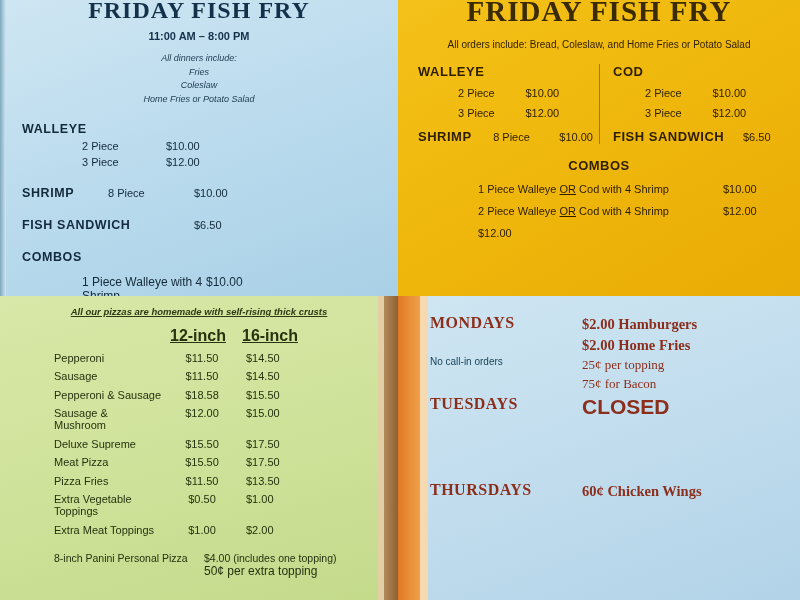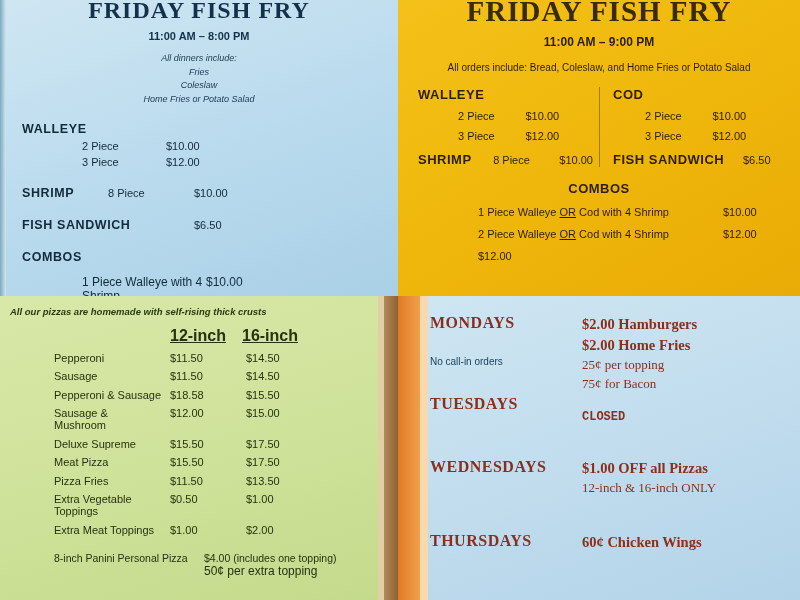--- a/index.html
+++ b/index.html
@@ -121,29 +121,29 @@
   .p2 u { text-decoration: underline; }
 
   
   .p3 {
     background: linear-gradient(165deg,#d8e8a8 0%, #cfe29a 50%, #c4da8b 100%);
     position:relative; overflow:hidden;
     color:#26330f;
     padding: 0 10px;
   }
   .p3 .note {
-    text-align:left; font-style:italic; font-size:9.5px; font-weight:bold;
-    padding-top:10px; color:#2b3a12;
+    text-align:center; font-style:italic; font-size:9.5px; font-weight:bold;
+    padding-top:10px; color:#2b3a12;text-decoration:underline;
   }
   .p3 .hdr { display:flex; font-size:16px; font-weight:bold; margin-top:10px;}
   .p3 .hdr .nm { width:152px; }
   .p3 .hdr .c12, .p3 .hdr .c16 { width:72px; text-align:center; text-decoration:underline;}
   .p3 .prow { display:flex; font-size:11px; margin:6.5px 0;}
   .p3 .prow .nm { width:152px; padding-left:44px;}
-  .p3 .prow .c12 { width:72px; text-align:left; padding-left:8px;}
+  .p3 .prow .c12 { width:72px; text-align:center; padding-left:8px;}
   .p3 .prow .c16 { width:72px; text-align:left; padding-left:12px;}
   .p3 .panini { display:flex; font-size:10.5px; margin-top:16px; padding-left:44px;}
   .p3 .panini .nm { width:150px;}
   .p3 .panini .val { width:180px;}
   .p3 .panini2 { font-size:12px; padding-left:194px; }
   .p3 .stripe {
     position:absolute; right:0; top:0; bottom:0; width:14px;
     background: linear-gradient(90deg,#b38a5a,#8d6233);
   }
   .p3 .stripe2 {
@@ -184,25 +184,24 @@
     color:#8c2e1c;
     line-height:1.45;
   }
   .p4 .vsub {
     font-family:"Liberation Serif", serif;
     font-size:13px;
     color:#8c2e1c;
     line-height:1.45;
   }
   .p4 .closed {
-    font-family:Liberation Mono, monospace;
+    font-family:Liberation Sans, sans-serif;
     font-weight:bold;
-    font-size:12px;
+    font-size:21px;
     color:#8c2e1c;
-    margin-top:15px;
   }
   .p4 .nocall { font-size:10px; color:#153f57; margin-top:4px;}
   .p4 .spacer { height: 28px;}
   .p4 .cut { overflow:hidden; height:22px;}
 </style>
 </head>
 <body>
 
 <div class="grid">
 
@@ -245,21 +244,20 @@
       <div class="combo-row">
         <span class="desc">1 Piece Walleye with 4 Shrimp</span>
         <span class="price">$10.00</span>
       </div>
 
     </div>
   </div>
 
   <div class="p2">
     <div class="title">FRIDAY FISH FRY</div>
-    <div class="hours">11:00 AM – 9:00 PM</div>
     <div class="incl">All orders include: Bread, Coleslaw, and Home Fries or Potato Salad</div>
 
     <div class="cols">
       <div class="divider"></div>
 
       <div class="col">
         <div class="sec">WALLEYE</div>
         <div class="lrow">
           <span class="qty">2 Piece</span>
           <span class="price">$10.00</span>
@@ -393,27 +391,20 @@
 
       <div class="dayrow">
         <div class="day">TUESDAYS</div>
         <div class="vals">
           <div class="closed">CLOSED</div>
         </div>
       </div>
 
       <div class="spacer"></div>
 
-      <div class="dayrow">
-        <div class="day">WEDNESDAYS</div>
-        <div class="vals">
-          <div class="v">$1.00 OFF all Pizzas</div>
-          <div class="vsub">12-inch &amp; 16-inch ONLY</div>
-        </div>
-      </div>
 
       <div class="spacer"></div>
 
       <div class="dayrow cut">
         <div class="day">THURSDAYS</div>
         <div class="vals">
           <div class="v">60¢ Chicken Wings</div>
         </div>
       </div>
 

